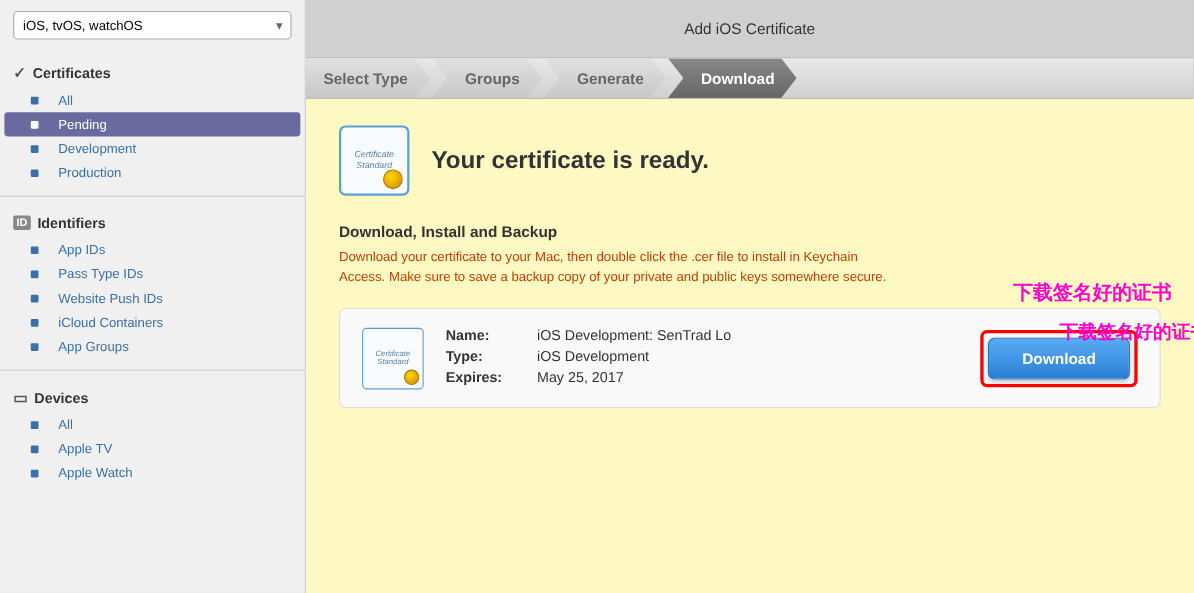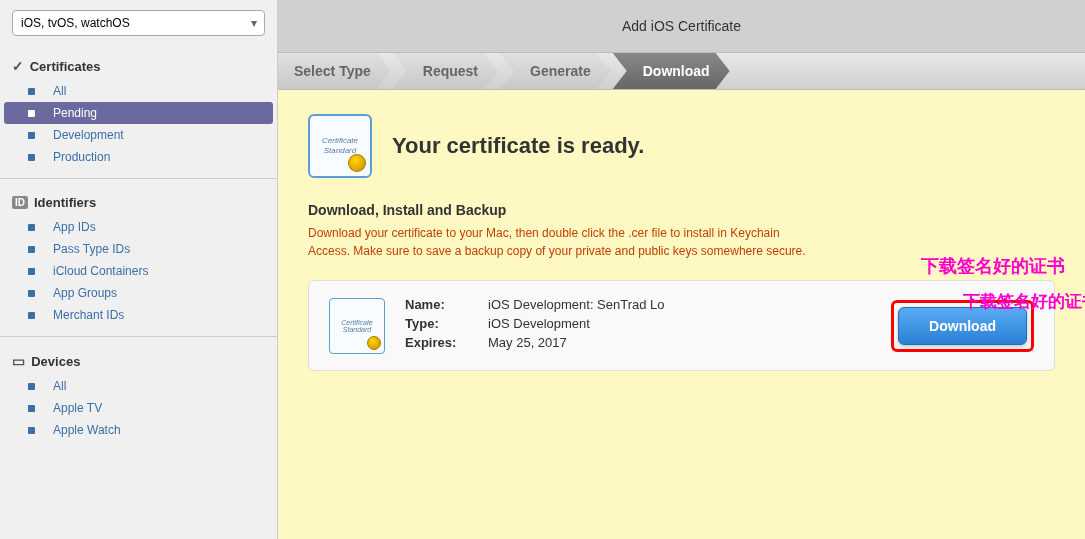--- a/index.html
+++ b/index.html
@@ -389,29 +389,29 @@
       <div class="sidebar-item link-item">
         <span class="item-dot"></span>
         <span>App IDs</span>
       </div>
       <div class="sidebar-item link-item">
         <span class="item-dot"></span>
         <span>Pass Type IDs</span>
       </div>
       <div class="sidebar-item link-item">
         <span class="item-dot"></span>
+        <span>Website Push IDs</span>
+      </div>
+      <div class="sidebar-item link-item">
+        <span class="item-dot"></span>
         <span>iCloud Containers</span>
       </div>
       <div class="sidebar-item link-item">
         <span class="item-dot"></span>
         <span>App Groups</span>
-      </div>
-      <div class="sidebar-item link-item">
-        <span class="item-dot"></span>
-        <span>Merchant IDs</span>
       </div>
     </div>
 
     <hr class="divider">
 
     <div class="sidebar-section">
       <div class="sidebar-section-header">
         <span class="section-icon">▭</span>
         <span>Devices</span>
       </div>
@@ -432,21 +432,21 @@
 
   <div class="main-content">
 
     <div class="page-header">Add iOS Certificate</div>
 
     <div class="steps-bar">
       <div class="step">
         <span>Select Type</span>
       </div>
       <div class="step">
-        <span>Request</span>
+        <span>Groups</span>
       </div>
       <div class="step">
         <span>Generate</span>
       </div>
       <div class="step active">
         <span>Download</span>
       </div>
     </div>
 
     <div class="content-area">

